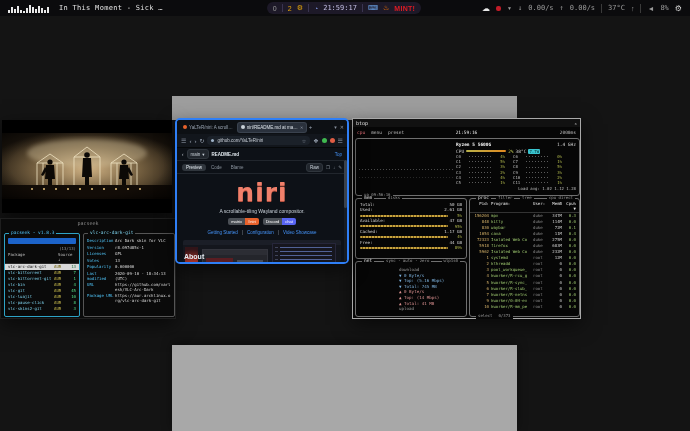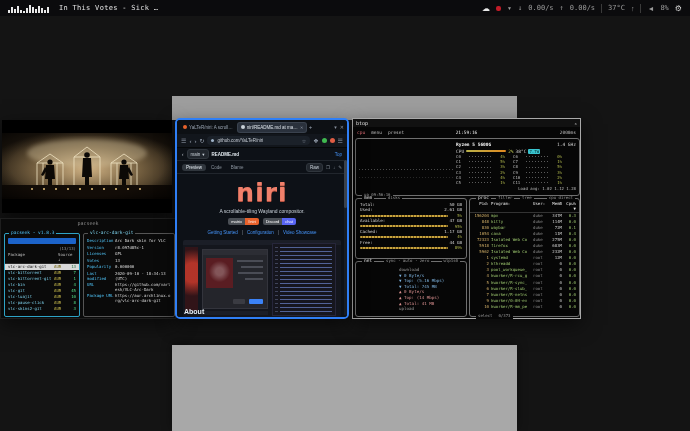--- a/index.html
+++ b/index.html
@@ -56,21 +56,21 @@
   .pkg-row .pname{flex:1;overflow:hidden;}
   .pkg-row .psrc{width:14px;color:#cdbf4e;}
   .pkg-row .pn{width:8px;text-align:right;color:#57e389;}
   .pkg-row.hl{background:#d9d9d9;color:#111;}
   .pkg-row.hl .psrc{color:#6b5b00;} .pkg-row.hl .pn{color:#1a6b3c;}
   .detail-row{display:flex;font-size:4px;line-height:4.6px;padding:1px 3px;}
   .detail-row .dlabel{width:28px;color:#4fc3f7;flex-shrink:0;}
   .detail-row .dvalue{flex:1;color:#dcdcdc;word-break:break-all;}
 
   
-  #browser{left:175px;top:118px;width:174px;height:201px;background:#10141a;border:2px solid #2f7ff6;
+  #browser{left:175px;top:118px;width:174px;height:146px;background:#10141a;border:2px solid #2f7ff6;
            border-radius:5px;box-sizing:border-box;z-index:4;overflow:hidden;display:flex;flex-direction:column;}
   #tabbar{height:12px;background:#0d1014;display:flex;align-items:center;padding:1px 3px;gap:2px;flex-shrink:0;}
   .tab{display:flex;align-items:center;gap:2px;height:9px;padding:0 3px;border-radius:2px;max-width:62px;
        color:#9aa4b2;font-size:4.5px;overflow:hidden;white-space:nowrap;}
   .tab.active{background:#2a313c;color:#dde3ea;box-shadow:0 0 0 1px #3a424e;}
   .fav{width:4px;height:4px;border-radius:2px;flex-shrink:0;}
   .fav.orange{background:#e8622c;} .fav.dark{background:#c9d1d9;}
   .tclose{font-size:4px;color:#8a93a0;}
   .newtab{color:#9aa4b2;font-size:6px;margin-left:1px;}
   .winctl{margin-left:auto;display:flex;gap:3px;color:#8a93a0;font-size:5px;}
@@ -200,22 +200,35 @@
         <span style="height:2px"></span>
       <span style="height:5px"></span>
         <span style="height:8px"></span>
         <span style="height:6px"></span>
       <span style="height:4px"></span>
         <span style="height:7px"></span>
         <span style="height:5px"></span>
       <span style="height:3px"></span>
         <span style="height:6px"></span>
     </div>
-    <span id="bar-title" class="mono">In This Votes - Sick …</span>
-
+    <span id="bar-title" class="mono">In This Moment - Sick …</span>
+
+    <div id="pillgroup">
+      <span class="dim">0</span>
+      <span class="pill-sep"></span>
+      <span class="accent-gear">2</span>
+      <span class="accent-gear">⚙</span>
+      <span class="pill-sep"></span>
+      <span class="clock-ico">◔</span>
+      <span class="clock-txt mono">21:59:17</span>
+      <span class="pill-sep"></span>
+      <span class="kbd-ico">⌨</span>
+      <span class="alert-ico">♨</span>
+      <span class="alert-txt">MINT!</span>
+    </div>
 
     <div id="tray">
       <span class="tray-cloud">☁</span>
       <span class="tray-red"></span>
       <span class="net-ico">▼</span>
       <span class="dim mono">↓</span>
       <span class="dim mono">0.00/s</span>
       <span class="dim mono">↑</span>
       <span class="dim mono">0.00/s</span>
       <span class="bar-sep"></span>

